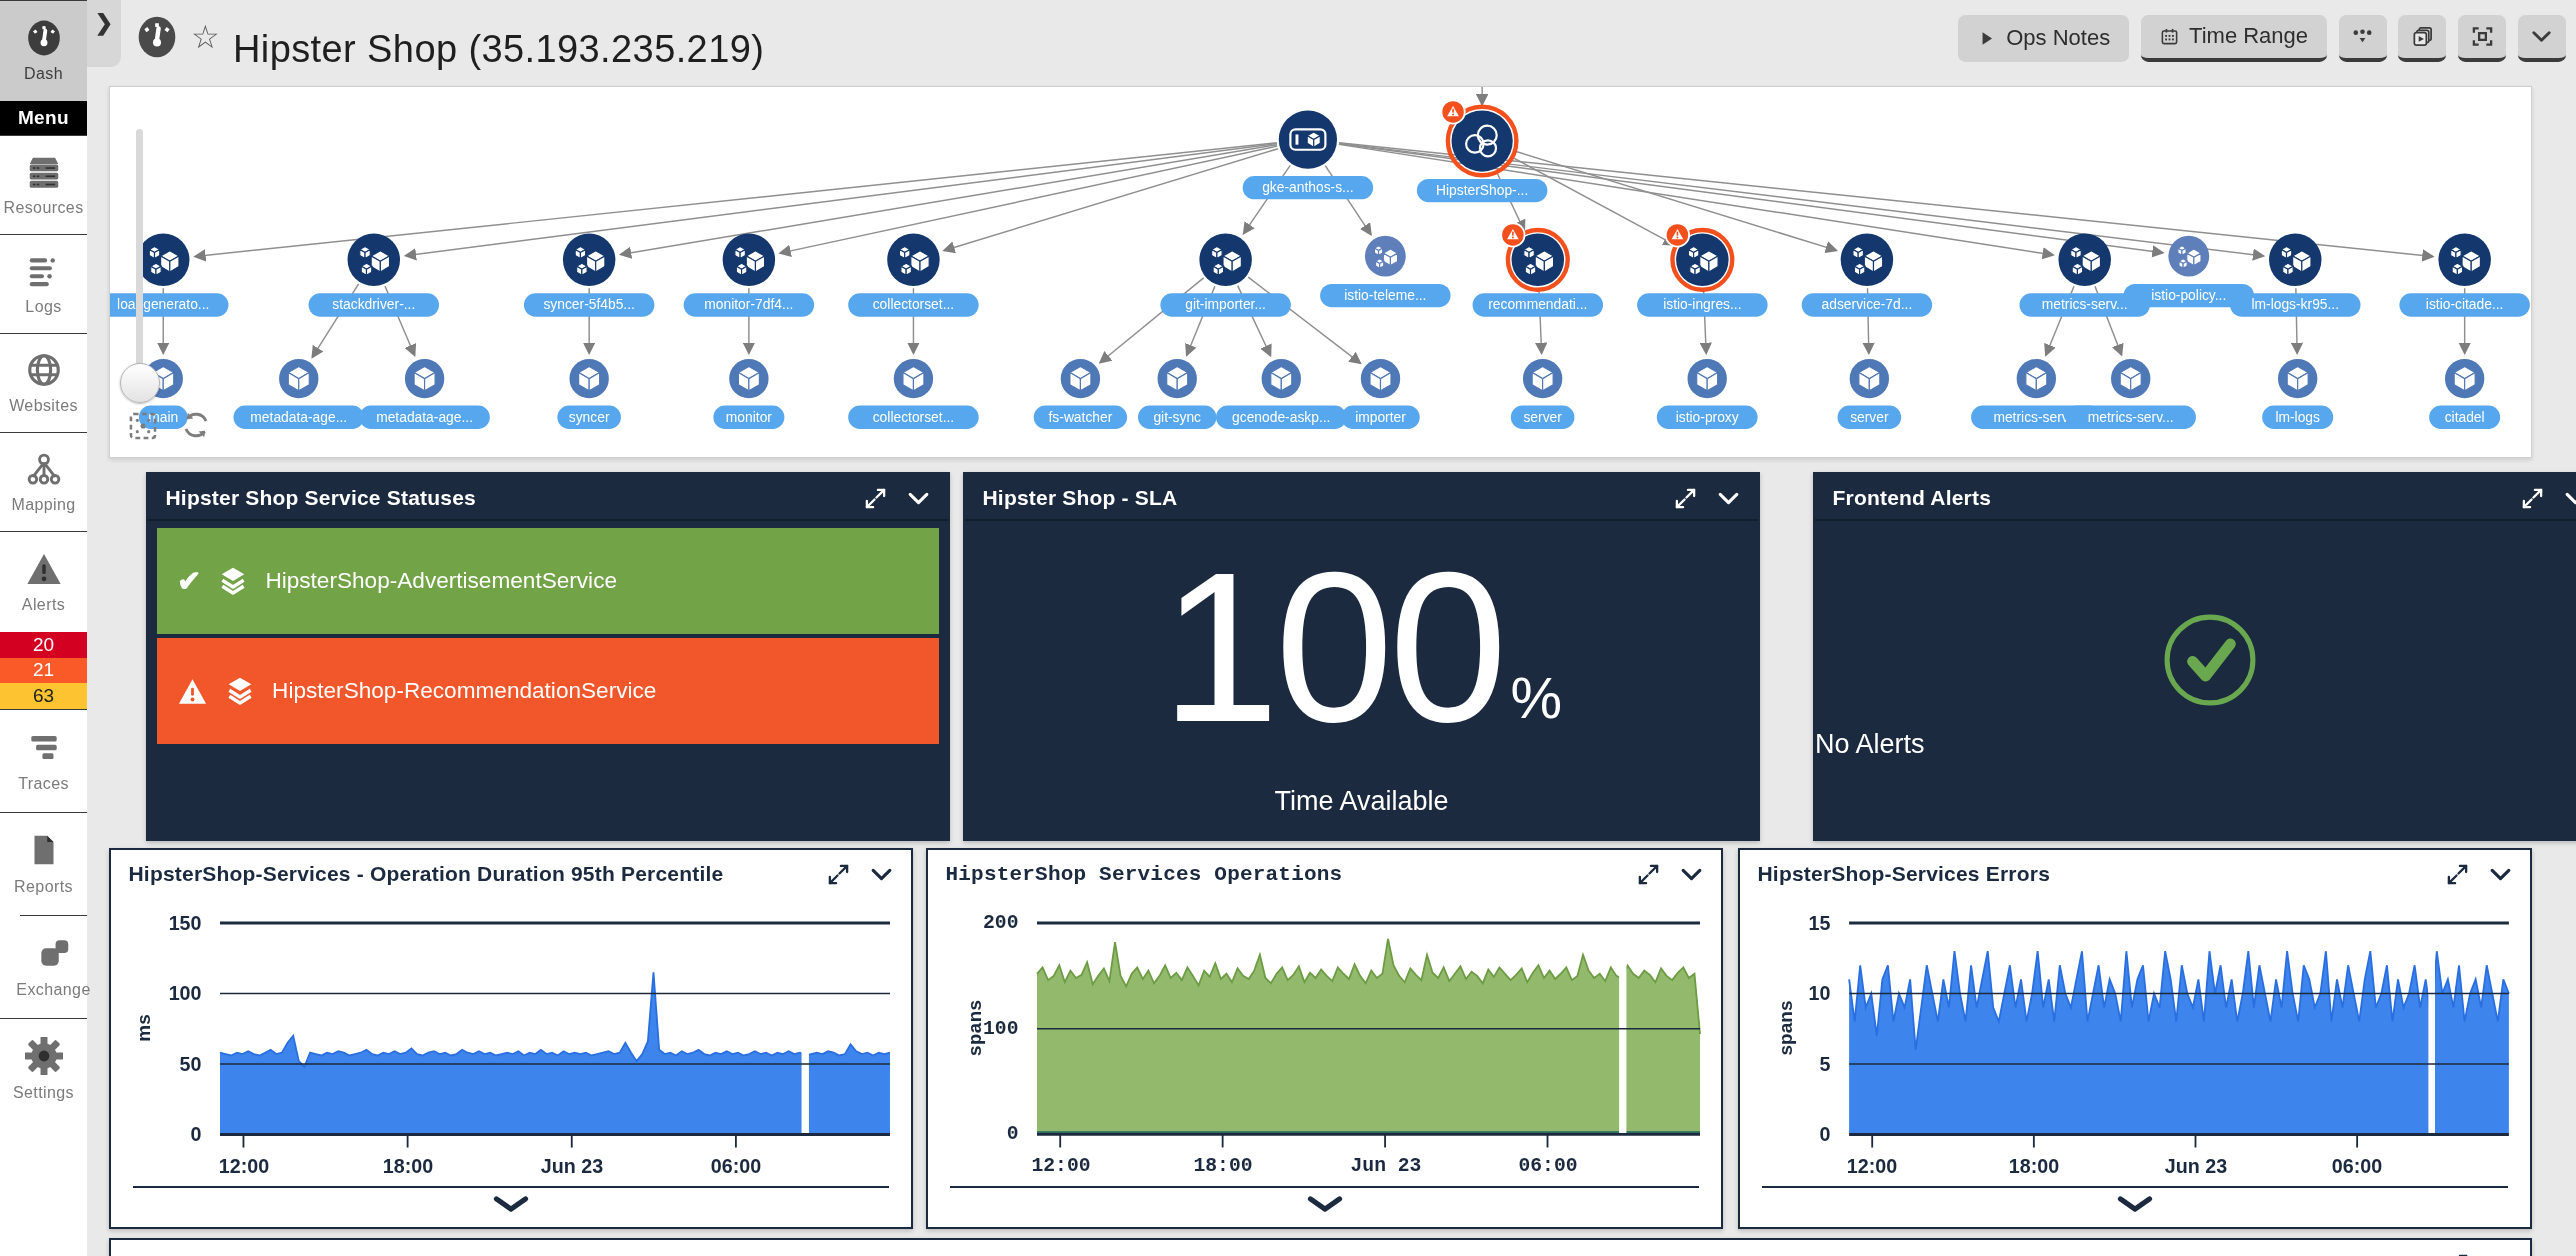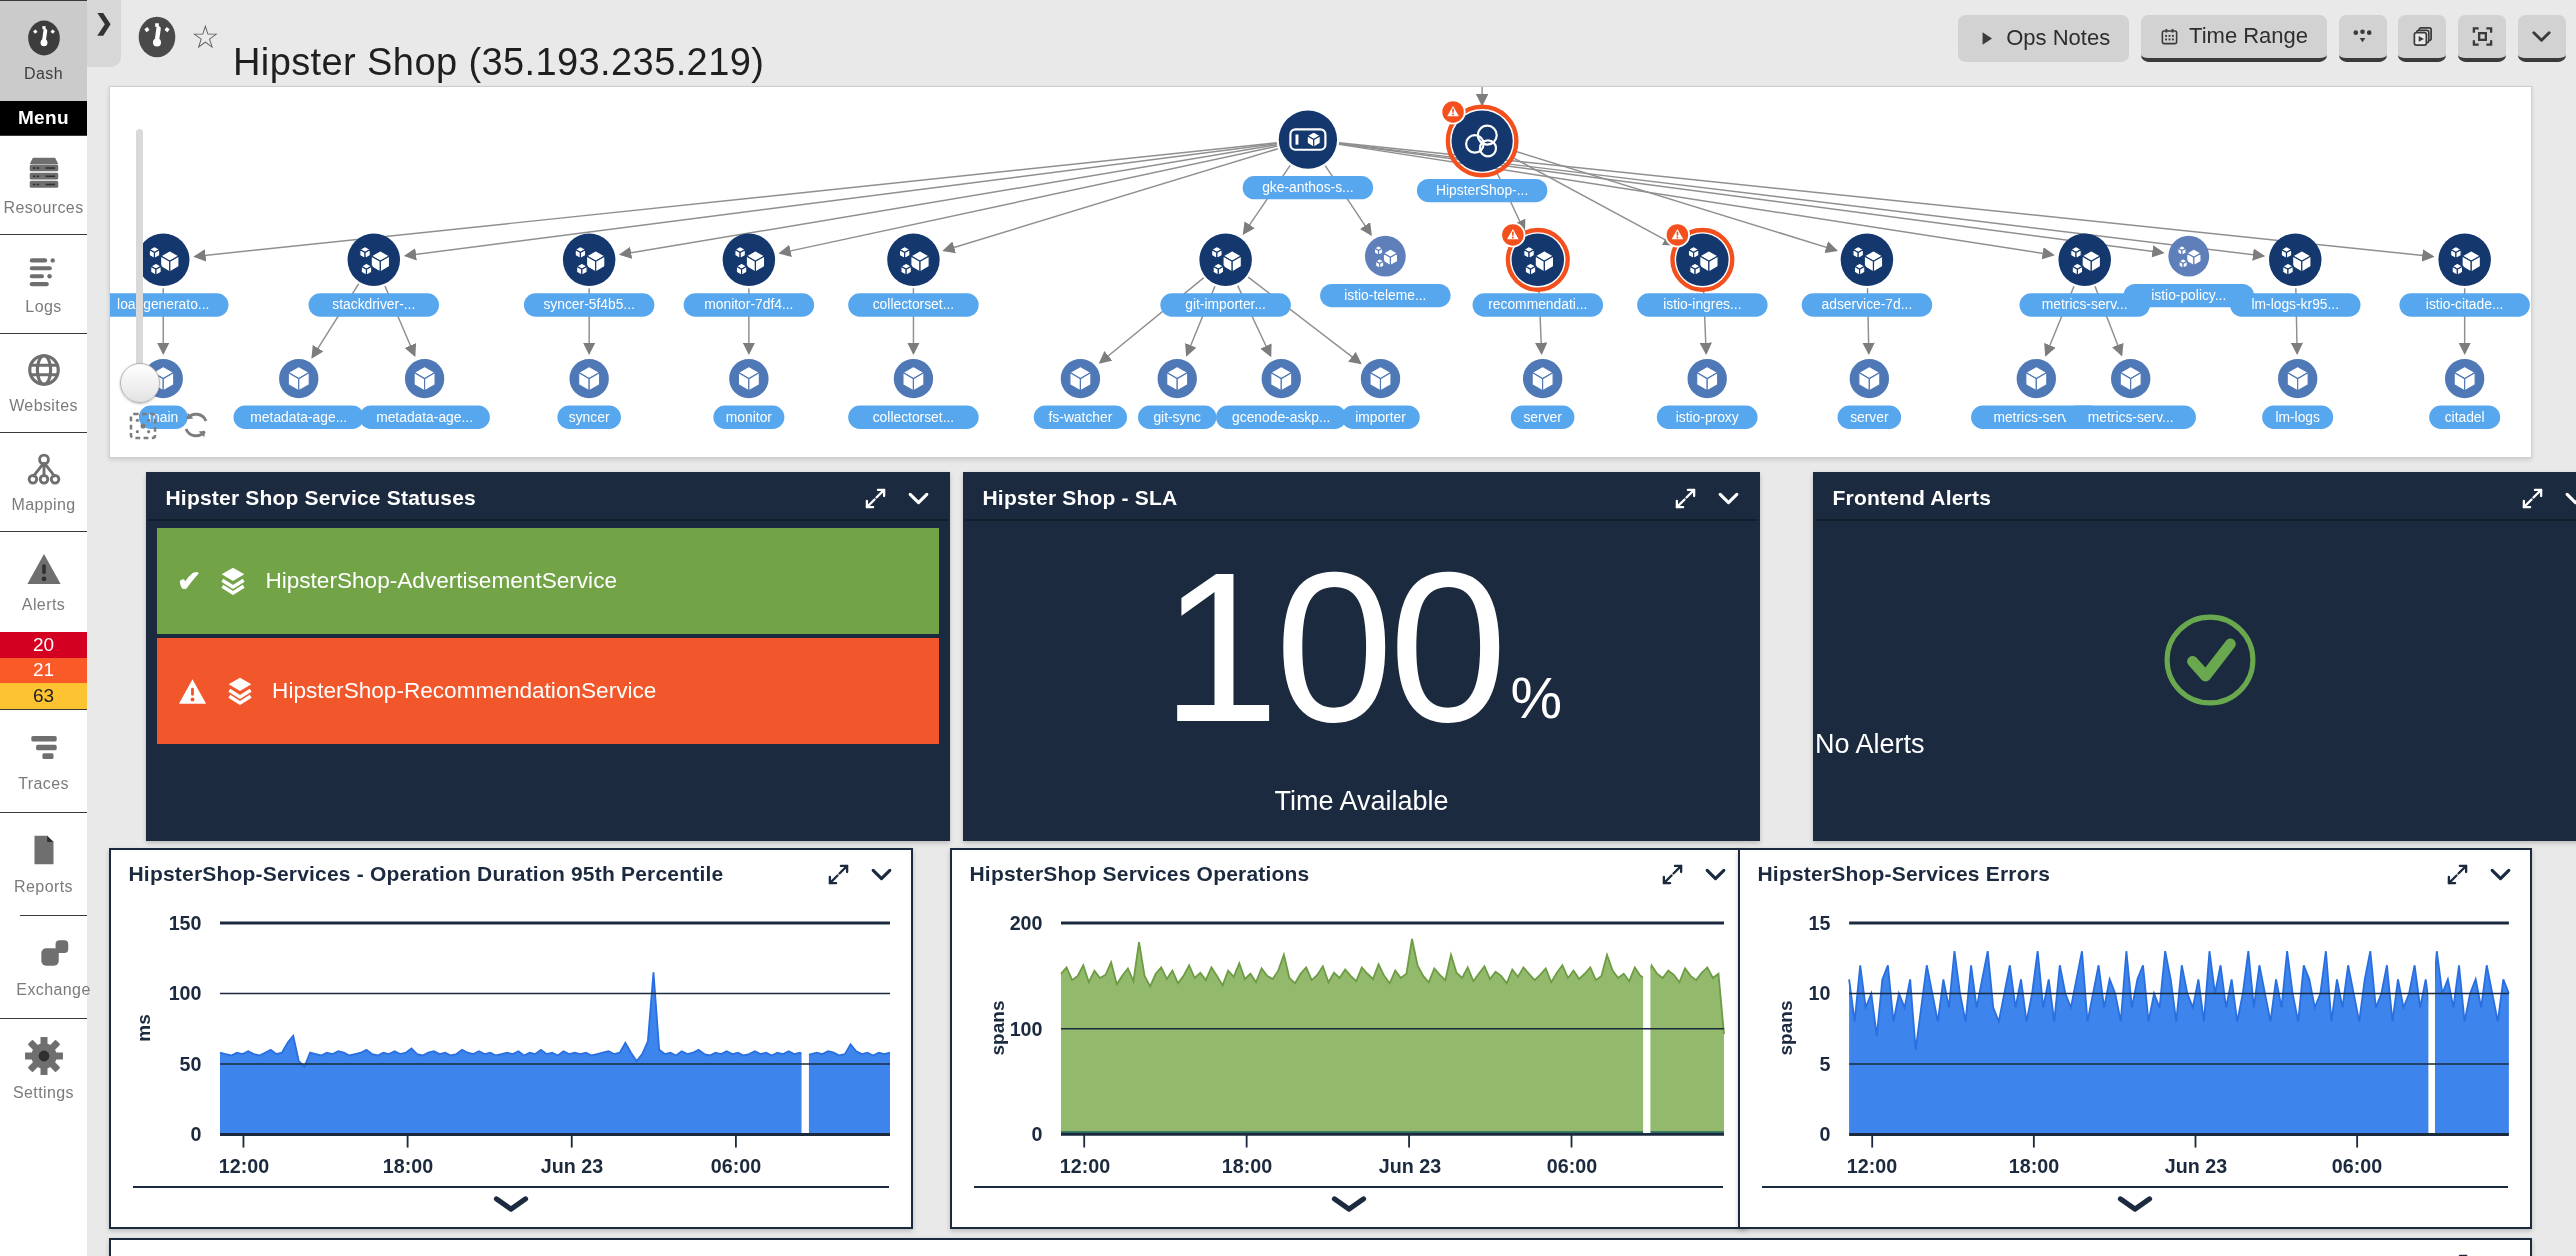--- a/index.html
+++ b/index.html
@@ -15,21 +15,21 @@
   .side-item .ic{color:#6f6f6f;line-height:0;}
   .side-item.active{background:#cbcbcb;}
   .side-item.active .lbl,.side-item.active .ic{color:#3d3d3d;}
   .menu-band{height:34px;background:#000;color:#fff;font-size:19px;font-weight:bold;display:flex;align-items:center;justify-content:center;letter-spacing:0.4px;}
   .count-row{height:25.5px;display:flex;align-items:center;justify-content:center;font-size:19px;font-weight:500;cursor:pointer;}
   .expander{position:absolute;left:87px;top:0;width:34px;height:67px;background:#d7d7d7;border-radius:0 0 10.2px 0;display:flex;align-items:flex-start;justify-content:center;padding-top:10.2px;box-sizing:border-box;font-size:22px;color:#333;font-weight:bold;cursor:pointer;z-index:25;}
   
   .topbar{position:absolute;left:87px;top:0;right:0;height:76px;}
   .tb-gauge{position:absolute;left:48px;top:14.6px;color:#4a4a4a;line-height:0;}
   .tb-star{position:absolute;left:104px;top:17.5px;font-size:32px;color:#5d5d5d;}
-  .tb-title{position:absolute;left:146px;top:16px;font-size:38px;color:#1f1f1f;font-weight:400;letter-spacing:0.4px;white-space:nowrap;}
+  .tb-title{position:absolute;left:146px;top:3px;font-size:38px;color:#1f1f1f;font-weight:400;letter-spacing:0.4px;white-space:nowrap;}
   .tb-buttons{position:absolute;right:10.2px;top:14.6px;display:flex;gap:11.7px;}
   .tbtn{height:47px;background:#d2d2d2;border-radius:7.3px;display:flex;align-items:center;justify-content:center;gap:10.2px;font-size:22px;color:#2e2e2e;padding:0 19px;box-sizing:border-box;cursor:pointer;}
   .tbtn.iconly{width:48px;padding:0;}
   .tbtn.underline{border-bottom:4.4px solid #3b3b3b;}
   .tbtn .ic{line-height:0;color:#3b3b3b;}
   
   .panel{position:absolute;box-sizing:border-box;}
   .map-panel{left:109px;top:86px;width:2423px;height:372px;background:#fff;border:1.5px solid #cfcfcf;box-shadow:0 1.5px 4.4px rgba(0,0,0,.12);}
   .navy-widget{background:#1b2a3e;border:2.2px solid #1b2a3e;box-shadow:0 1.5px 4.4px rgba(0,0,0,.2);color:#fff;margin-left:37px;}
   .white-widget{background:#fff;border:2.2px solid #1b2a3e;box-shadow:0 1.5px 4.4px rgba(0,0,0,.2);}
@@ -890,21 +890,21 @@
       </svg>
       <div class="cp-xtick" style="left:82px;top:305px;">12:00</div>
       <div class="cp-xtick" style="left:246px;top:305px;">18:00</div>
       <div class="cp-xtick" style="left:410px;top:305px;">Jun 23</div>
       <div class="cp-xtick" style="left:574px;top:305px;">06:00</div>
       <div class="cp-divider" style="top:336px;"></div>
       <div class="cp-chevron" style="top:346px;"><svg width="38" height="17.5" viewBox="0 0 52 24">
           <polyline points="6,4 26,18 46,4" fill="none" stroke="#1b2a3e" stroke-width="7" stroke-linecap="round" stroke-linejoin="round"></polyline>
         </svg></div>
     </section>
-    <section class="panel white-widget chart-panel" style="left: 950px; width: 797px; top: 848px; height: 381px;">
+    <section class="panel white-widget chart-panel" style="left: 926px; width: 797px; top: 848px; height: 381px; font-family: Liberation Mono, monospace;">
       <div class="w-header">
         <div class="w-title">HipsterShop Services Operations</div>
       <div class="w-icons">
           <span class="ic"><svg width="23" height="23" viewBox="0 0 24 24" xmlns="http://www.w3.org/2000/svg">
               <g stroke="#1b2a3e" stroke-width="2.4" fill="none" stroke-linecap="round" stroke-linejoin="round">
                 <polyline points="14.5,3 21,3 21,9.5"></polyline>
                 <line x1="21" y1="3" x2="13" y2="11"></line>
                 <polyline points="9.5,21 3,21 3,14.5"></polyline>
                 <line x1="3" y1="21" x2="11" y2="13"></line>
               </g>

